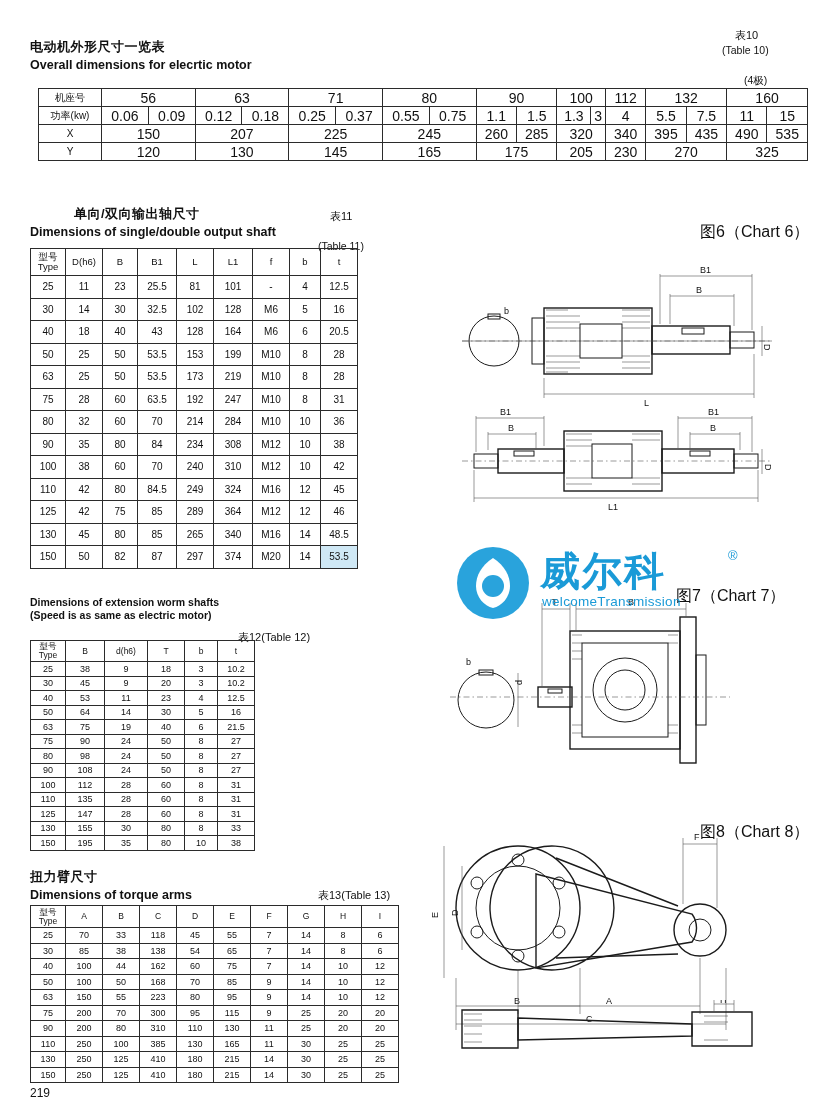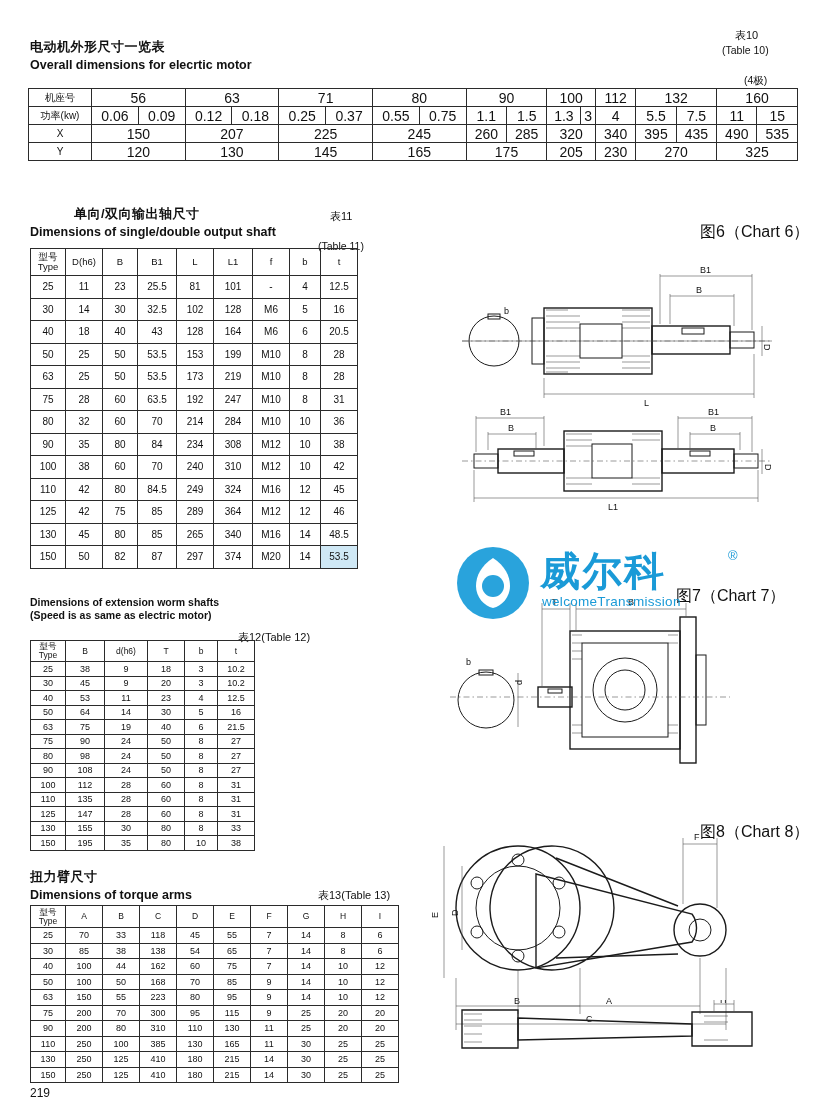--- a/index.html
+++ b/index.html
@@ -87,21 +87,21 @@
 <body>
 
 <div class="page">
 
   <div class="abs sec-cn" style="left:30px;top:38px;">电动机外形尺寸一览表</div>
   <div class="abs sec-en" style="left:30px;top:58px;">Overall dimensions for elecrtic motor</div>
   <div class="abs tbl-tag-b" style="left:735px;top:28px;">表10</div>
   <div class="abs tbl-tag" style="left:722px;top:44px;">(Table 10)</div>
   <div class="abs pole" style="left:744px;top:74px;">(4极)</div>
 
-  <div class="abs" style="left:28px;top:88px;">
+  <div class="abs" style="left:38px;top:88px;">
     <table id="t10">
       <tbody>
           <tr>
         <td class="lbl">机座号</td>
         <td colspan="2">56</td>
         <td colspan="2">63</td>
         <td colspan="2">71</td>
         <td colspan="2">80</td>
         <td colspan="2">90</td>
         <td colspan="2">100</td>

